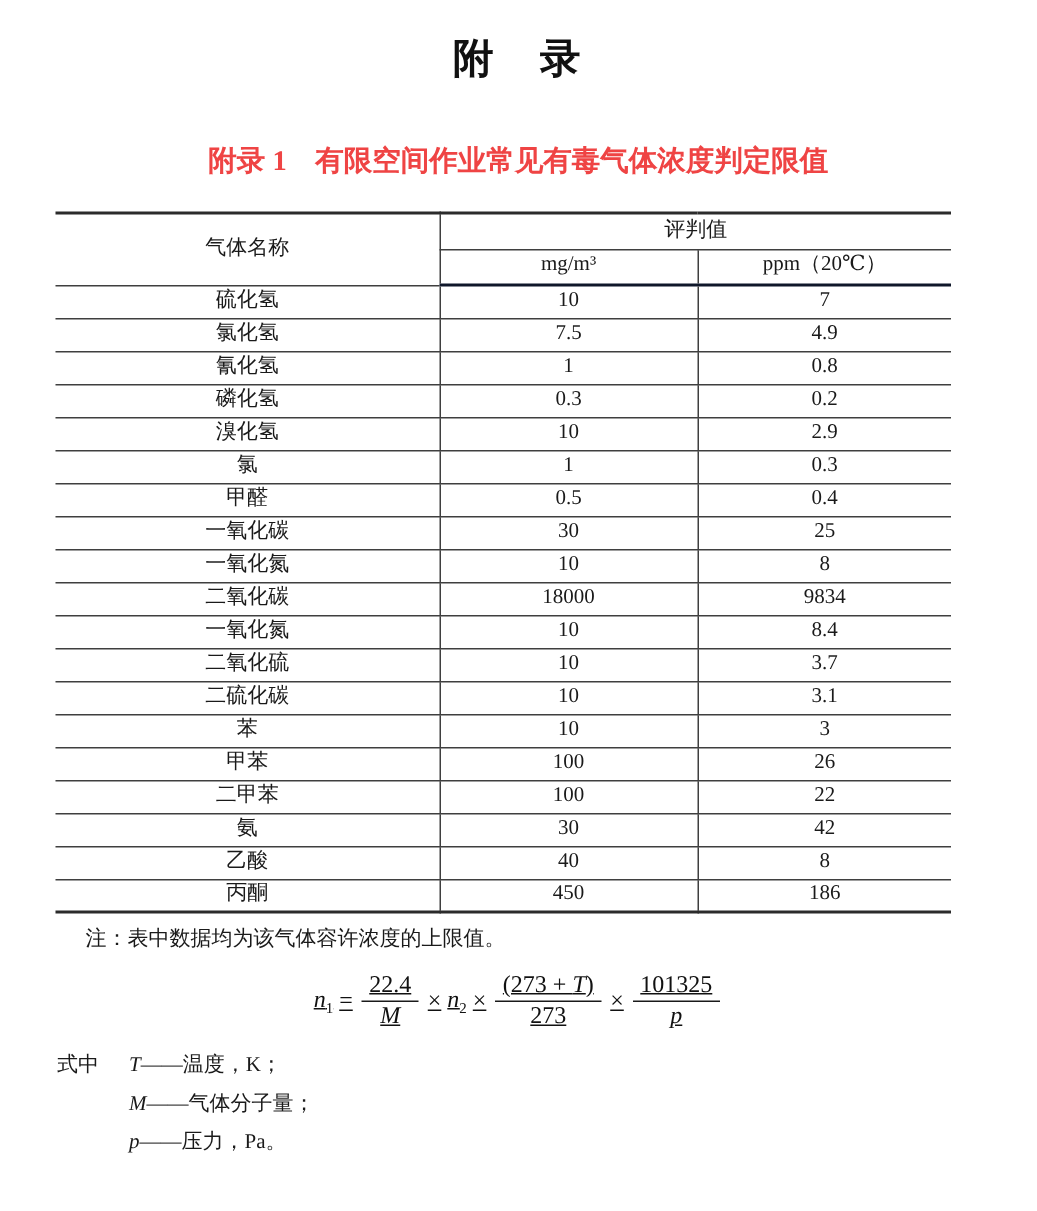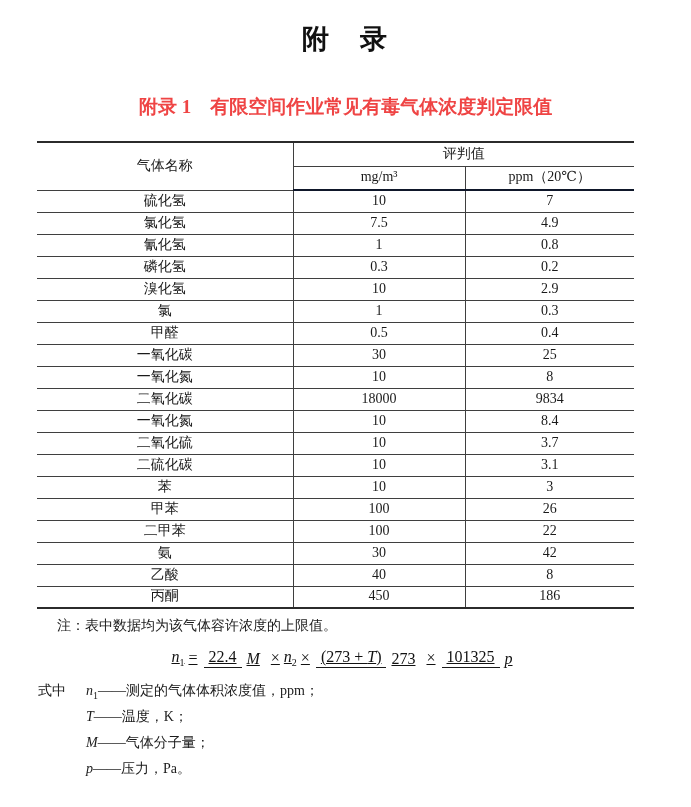--- a/index.html
+++ b/index.html
@@ -72,21 +72,21 @@
     text-decoration: underline;
   }
   .formula .op { margin: 0 4px; }
   .v { font-style: italic; }
   .formula sub, .where sub {
     font-size: 10px;
     vertical-align: sub;
   }
   .frac {
     display: inline-flex;
-    flex-direction: row;
+    flex-direction: column;
     align-items: center;
     vertical-align: middle;
     margin: 0 2px;
     line-height: 1.15;
   }
   .frac .num { padding: 0 5px 1px 5px; border-bottom: 1px solid #1a1a1a; }
   .frac .den { padding: 1px 5px 0 5px; }
 
   .where {
     margin: 12px 0 0 38px;
@@ -240,20 +240,19 @@
     <span class="op">×</span>
     <span class="frac">
       <span class="num">101325</span>
       <span class="den v">p</span>
     </span>
   </div>
 
   <div class="where">
     <div class="where-prefix">式中</div>
     <div class="where-items">
-      <div class="where-item"><span class="v">n</span><sub>1</sub><span>——测定的气体体积浓度值，ppm；</span></div>
       <div class="where-item"><span class="v">T</span><sub></sub><span>——温度，K；</span></div>
       <div class="where-item"><span class="v">M</span><sub></sub><span>——气体分子量；</span></div>
       <div class="where-item"><span class="v">p</span><sub></sub><span>——压力，Pa。</span></div>
     </div>
   </div>
 
 </div>
 
 </body></html>

